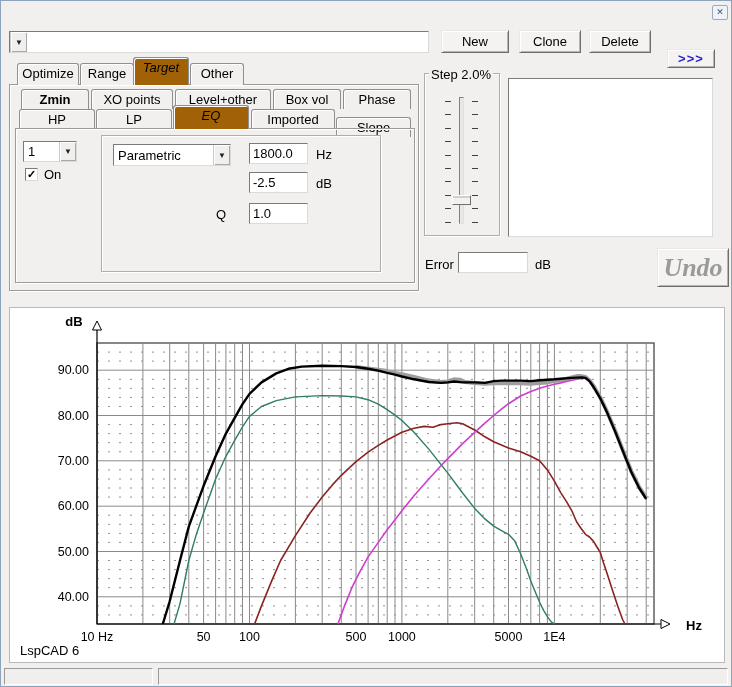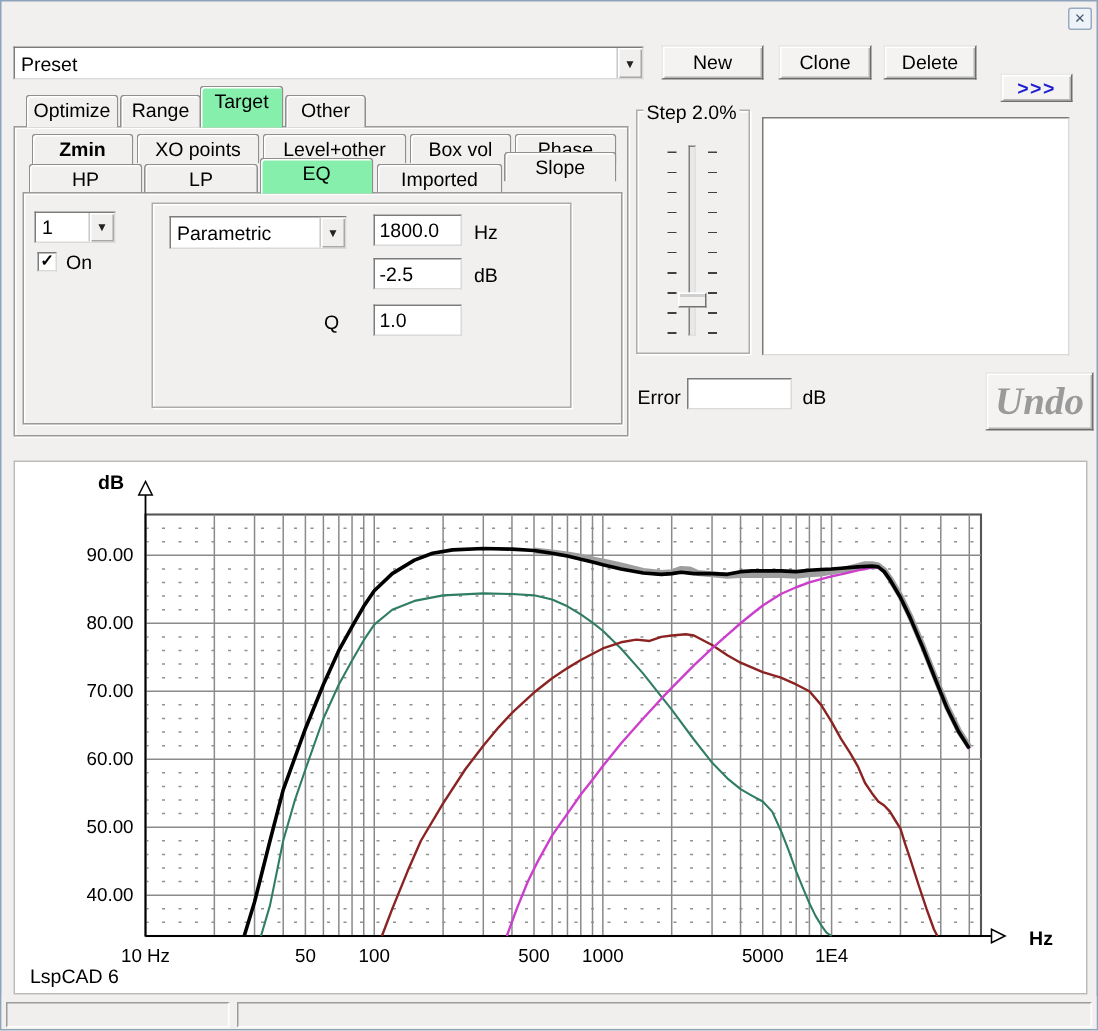--- a/index.html
+++ b/index.html
@@ -27,40 +27,39 @@
   .combo .val{flex:1;padding-left:4px;overflow:hidden;white-space:nowrap;}
   .combo .arrowbtn{width:17px;height:100%;background:#f0efee;border-left:1px solid #c9c9c9;
     box-shadow:inset 1px 1px 0 #fff,inset -1px -1px 0 #a8a8a8;
     display:flex;align-items:center;justify-content:center;font-size:8px;color:#222;}
   .panel3d{border:1px solid #9b9b9b;box-shadow:1px 1px 0 #ffffff,inset 1px 1px 0 #ffffff;background:#f1f0ef;}
   .etched{border:1px solid #adadad;box-shadow:1px 1px 0 #ffffff,inset 1px 1px 0 #ffffff;}
   
   .tab{border:1px solid #8f8f8f;border-bottom:none;border-radius:3px 3px 0 0;
     background:#f1f0ef;box-shadow:inset 1px 1px 0 #fff;text-align:center;
     padding-top:2px;font-size:13px;z-index:2;}
-  .tab.sel{background:#86efac;z-index:4;}
+  .tab.sel{background:#a16207;z-index:4;font-style:italic;}
   
   .track{background:#e8e8e8;border:1px solid;border-color:#808080 #e0e0e0 #e0e0e0 #808080;}
   .ticks{background-image:repeating-linear-gradient(to bottom,#404040 0 1px,transparent 1px 13.4px);}
   .thumb{background:#f2f1f0;border:1px solid;border-color:#fff #707070 #707070 #fff;
     box-shadow:inset 0 2px 0 #cfcfcf;}
   .serifbtn{font-family:"Liberation Serif",serif;font-weight:bold;font-style:italic;font-size:26px;}
   .statuscell{background:#f0efee;border:1px solid;border-color:#9b9b9b #ffffff #ffffff #9b9b9b;}
   .chartpanel{background:#ffffff;border:1px solid #b9b9b9;}
   .smalllabel{font-size:13px;}
 </style>
 </head>
 <body>
 
 <div class="window">
 
   <div class="abs closebtn">✕</div>
 
   <div class="abs sunken combo" style="left:8px;top:30px;width:420px;height:22px;">
-    <span class="val">Preset</span>
     <span class="arrowbtn">▼</span>
   </div>
   <div class="abs btn" style="left:440px;top:29px;width:68px;height:23px;">New</div>
   <div class="abs btn" style="left:518px;top:29px;width:62px;height:23px;">Clone</div>
   <div class="abs btn" style="left:588px;top:29px;width:62px;height:23px;">Delete</div>
   <div class="abs btn" style="left:666px;top:48px;width:48px;height:19px;color:#1f1fd0;font-weight:bold;letter-spacing:1px;">&gt;&gt;&gt;</div>
 
   <div class="abs panel3d" style="left:8px;top:83px;width:410px;height:207px;"></div>
 
   <div class="abs tab" style="left:16px;top:62px;width:62px;height:22px;">Optimize</div>
@@ -71,21 +70,21 @@
   <div class="abs tab" style="left:20px;top:88px;width:68px;height:36px;font-weight:bold;">Zmin</div>
   <div class="abs tab" style="left:90px;top:88px;width:82px;height:20px;">XO points</div>
   <div class="abs tab" style="left:174px;top:88px;width:96px;height:20px;">Level+other</div>
   <div class="abs tab" style="left:272px;top:88px;width:68px;height:20px;">Box vol</div>
   <div class="abs tab" style="left:342px;top:88px;width:68px;height:20px;">Phase</div>
 
   <div class="abs tab" style="left:18px;top:108px;width:76px;height:20px;">HP</div>
   <div class="abs tab" style="left:95px;top:108px;width:76px;height:20px;">LP</div>
   <div class="abs tab sel" style="left:172px;top:104px;width:76px;height:24px;">EQ</div>
   <div class="abs tab" style="left:250px;top:108px;width:84px;height:20px;">Imported</div>
-  <div class="abs tab" style="left:335px;top:100px;width:75px;height:20px;">Slope</div>
+  <div class="abs tab" style="left:335px;top:116px;width:75px;height:20px;">Slope</div>
 
   <div class="abs panel3d" style="left:14px;top:127px;width:400px;height:155px;background:#fcfcfc00;z-index:3;"></div>
 
   <div class="abs sunken combo" style="left:22px;top:140px;width:54px;height:21px;z-index:5;">
     <span class="val">1</span>
     <span class="arrowbtn">▼</span>
   </div>
   <div class="abs" style="left:24px;top:166px;z-index:5;display:flex;align-items:center;">
     <span class="sunken" style="width:13px;height:13px;font-size:11px;line-height:11px;text-align:center;font-weight:bold;">✓</span>
     <span style="margin-left:6px;">On</span>

